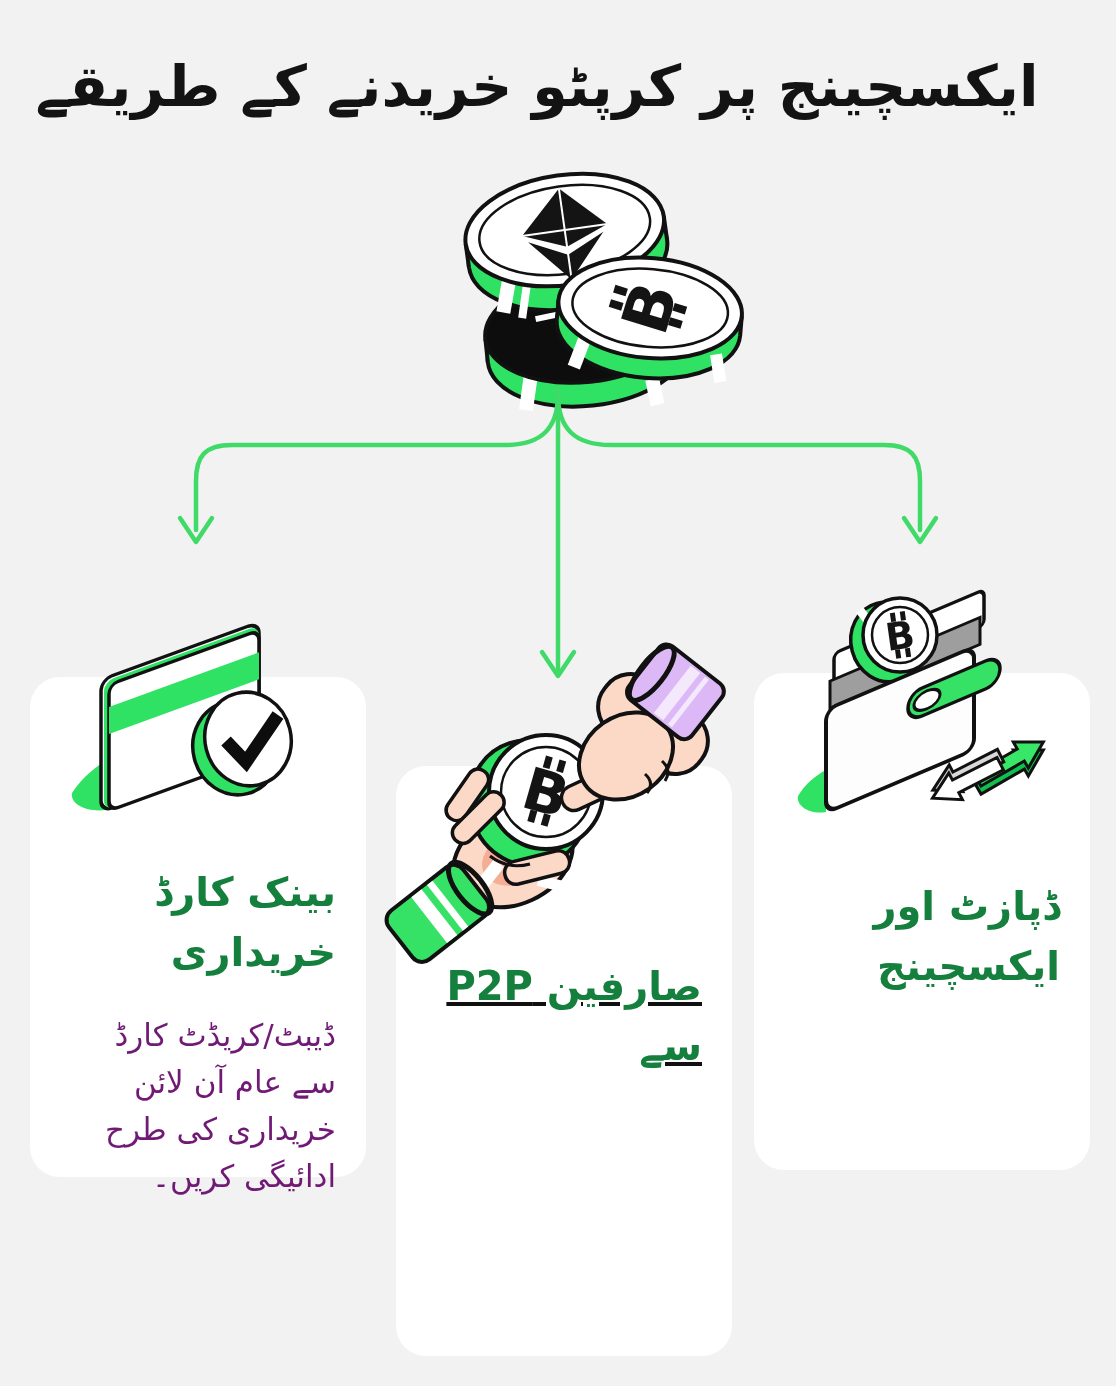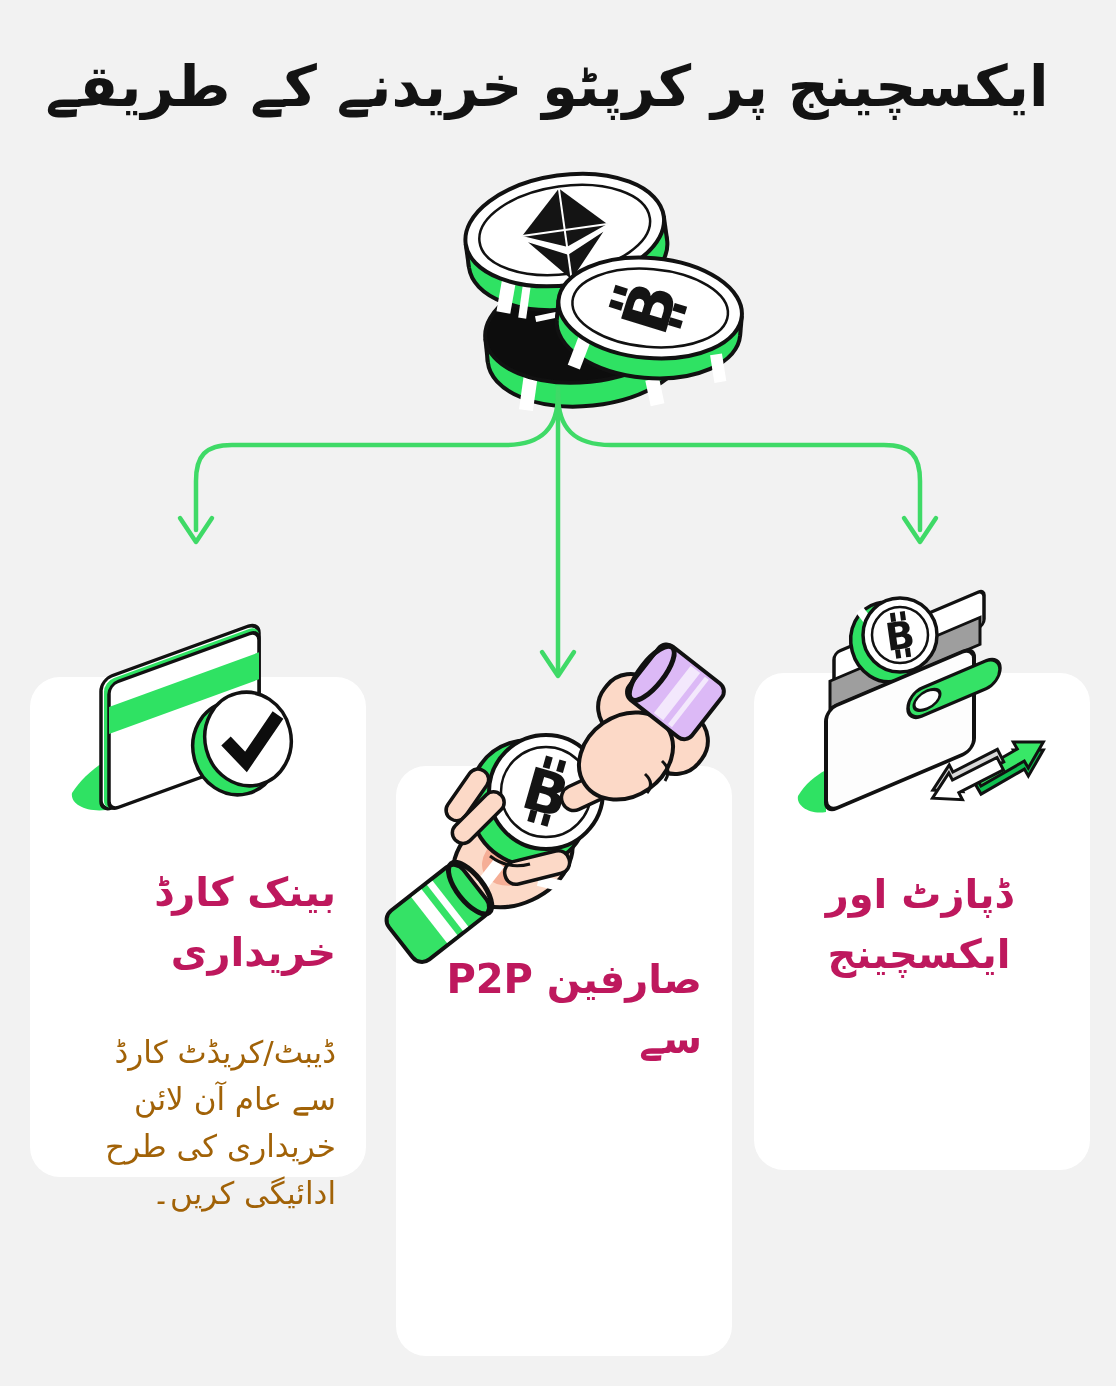--- a/index.html
+++ b/index.html
@@ -7,43 +7,42 @@
     width:1116px;height:1386px;position:relative;overflow:hidden;
     background:#F2F2F2;
     font-family:"DejaVu Sans","Liberation Sans",sans-serif;
     color:#101010;
   }
   #main-title{
     position:absolute;top:16px;left:0;width:1074px;
     text-align:center;direction:rtl;
     font-size:57px;font-weight:800;line-height:1.15;color:#131313;
     letter-spacing:0;
-    padding-left:10px;
   }
   .card{
     position:absolute;background:#FFFFFF;border-radius:30px;
   }
   #card-bank{left:30px;top:677px;width:336px;height:500px;}
   #card-p2p{left:396px;top:766px;width:336px;height:590px;}
   #card-deposit{left:754px;top:673px;width:336px;height:497px;}
   .card-text{
     position:absolute;left:24px;right:30px;direction:rtl;text-align:right;
     white-space:pre-line;
   }
   .card-title{
-    font-size:40px;font-weight:800;line-height:1.5;color:#be185d;
+    font-size:40px;font-weight:800;line-height:1.5;color:#15803d;
     white-space:pre-line;
   }
   .card-body{
-    font-size:31px;font-weight:400;line-height:1.52;color:#a16207;
-    margin-top:28px;white-space:pre-line;
+    font-size:31px;font-weight:400;line-height:1.52;color:#701a75;
+    margin-top:11px;white-space:pre-line;
   }
   #bank-text{top:166px;}
-  #p2p-text{top:164px;}
-  #deposit-text{top:172px;text-align:center;}
+  #p2p-text{top:171px;text-decoration:underline;}
+  #deposit-text{top:184px;}
   svg{overflow:visible;}
   .illus{position:absolute;pointer-events:none;}
 </style>
 </head>
 <body>
 
 <h1 id="main-title">ایکسچینج پر کرپٹو خریدنے کے طریقے</h1>
 
 <svg class="illus" style="left:445px;top:158px;" width="300" height="240" viewBox="0 0 300 240">
 

